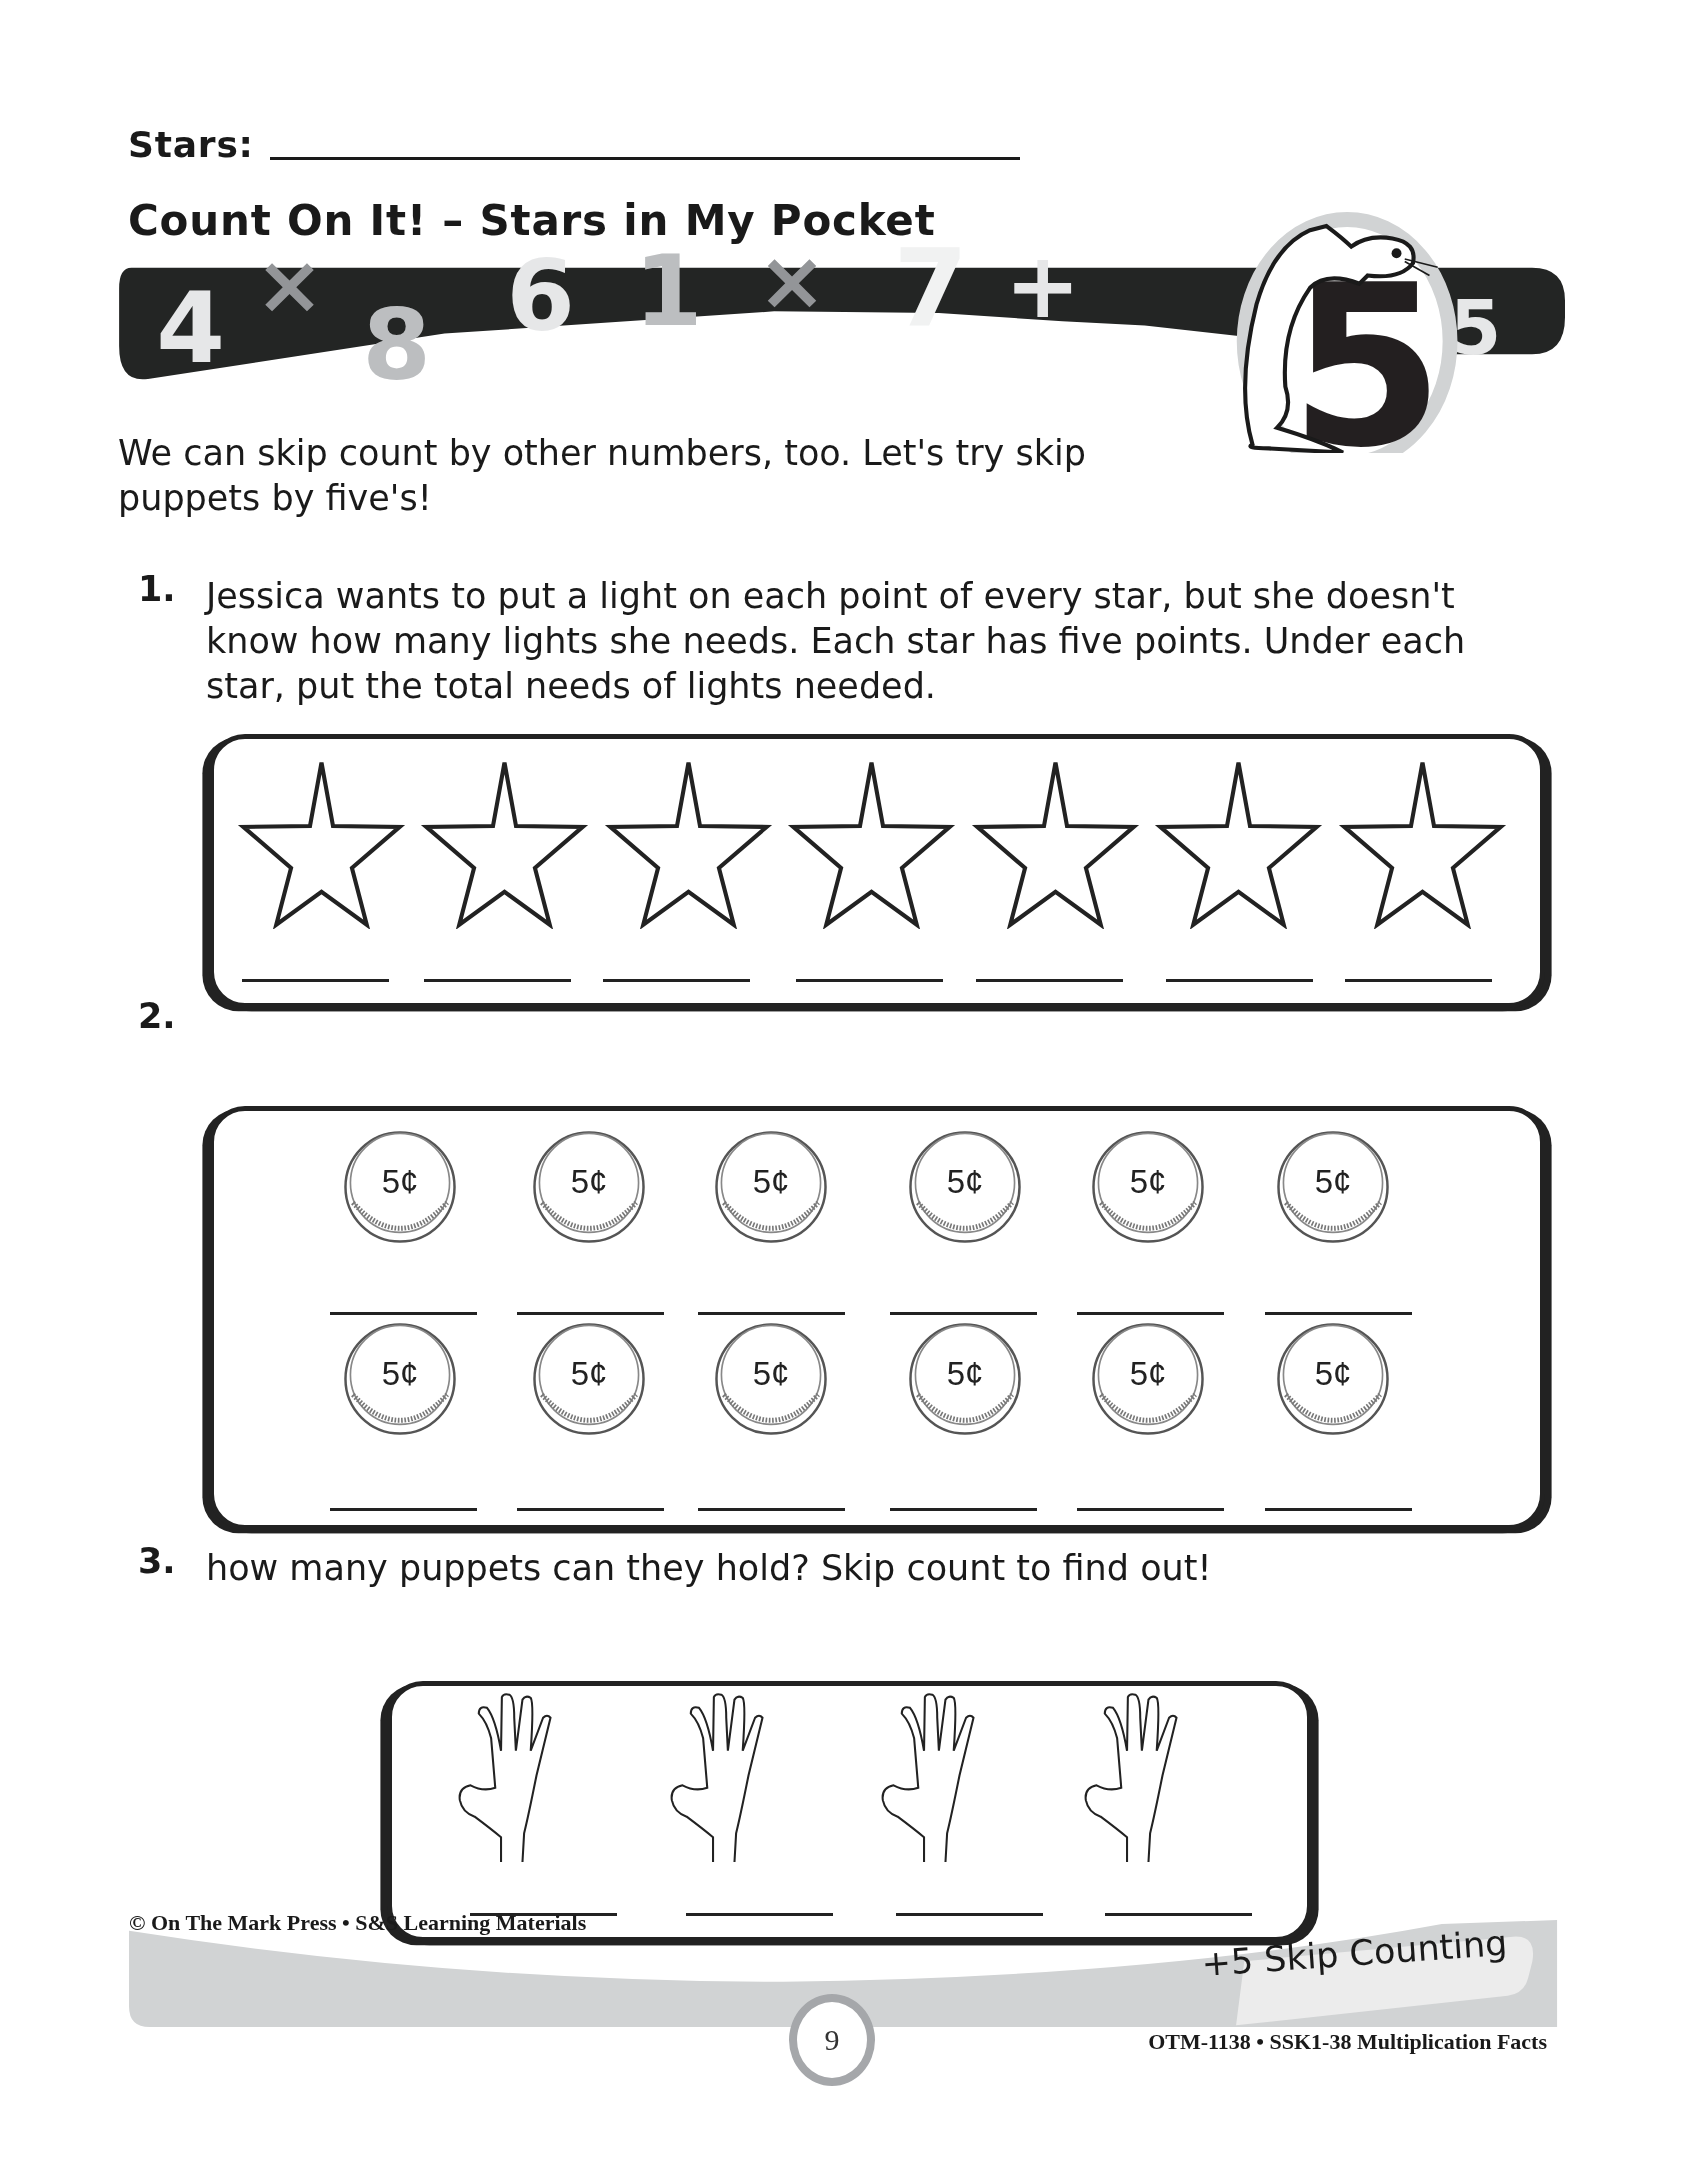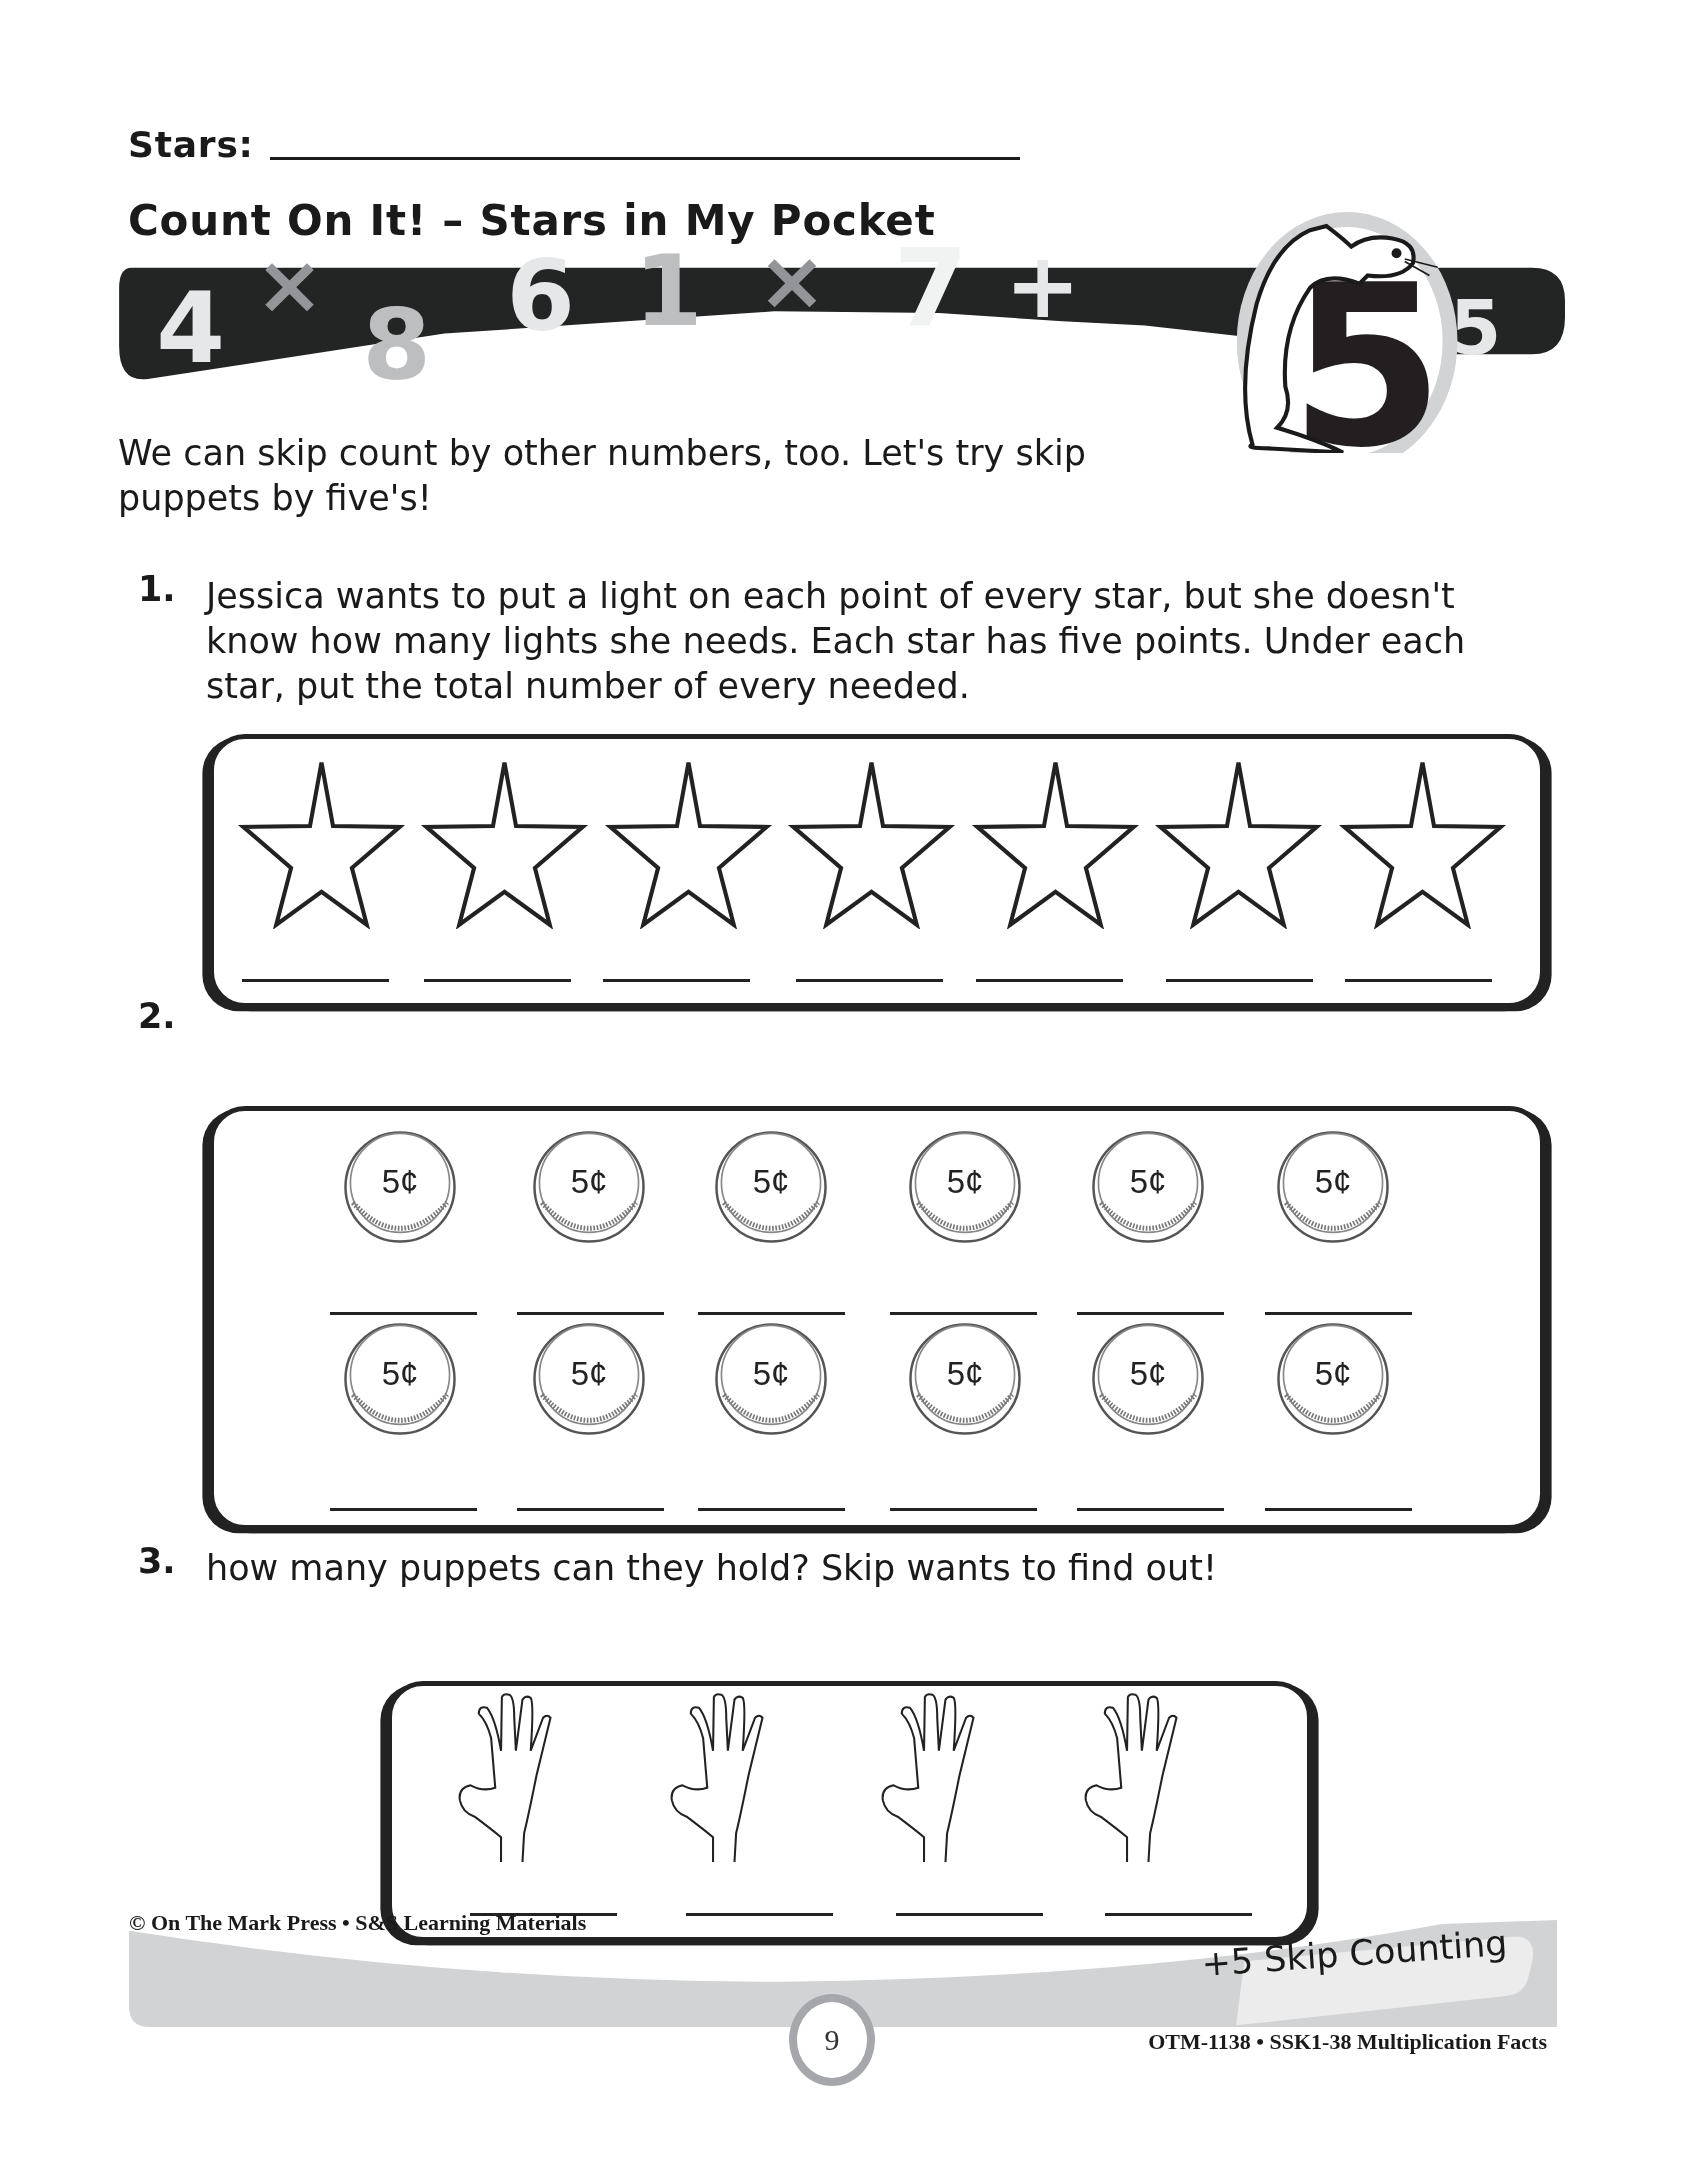--- a/index.html
+++ b/index.html
@@ -96,21 +96,21 @@
 <div class="abs intro">
   <div>We can skip count by other numbers, too.  Let's try skip</div>
   <div>puppets by five's!</div>
 </div>
 
 <div class="abs q q1">
   <span class="q-num">1.</span>
   <div class="q-text">
     <div>Jessica wants to put a light on each point of every star, but she doesn't</div>
     <div>know how many lights she needs.  Each star has five points.  Under each</div>
-    <div>star, put the total number of every needed.</div>
+    <div>star, put the total needs of lights needed.</div>
   </div>
 </div>
 
 <div class="box box1">
   <div class="stars-row">
     <svg class="star" viewBox="0 0 220 210">
         <polygon points="110,10 135,110 225,112 155,175 180,290 110,210 40,290 65,175 -5,112 85,110" transform="scale(0.95) translate(6,0)" fill="#fff" stroke="#222" stroke-width="5" style="display:none"></polygon>
         <polygon points="110,8 124,85 205,86 147,136 165,205 110,165 55,205 73,136 15,86 96,85" fill="#fff" stroke="#222" stroke-width="5"></polygon>
       </svg>
     <svg class="star" viewBox="0 0 220 210">
@@ -256,21 +256,21 @@
   <div class="answer-line" style="left:303px;top:397px;width:147px;"></div>
   <div class="answer-line" style="left:484px;top:397px;width:147px;"></div>
   <div class="answer-line" style="left:676px;top:397px;width:147px;"></div>
   <div class="answer-line" style="left:863px;top:397px;width:147px;"></div>
   <div class="answer-line" style="left:1051px;top:397px;width:147px;"></div>
 </div>
 
 <div class="abs q q3">
   <span class="q-num">3.</span>
   <div class="q-text">
-    <div>how many puppets can they hold?  Skip wants to find out!</div>
+    <div>how many puppets can they hold?  Skip count to find out!</div>
   </div>
 </div>
 
 <div class="box box3">
   <svg class="hand" style="left:66px;top:6.6px;" viewBox="0 0 150 205">
     <path d="M52 205 L52 175 Q40 165 20 150 Q5 145 2 130 Q0 115 15 112 Q30 120 45 115 L40 55 Q35 35 25 25 Q25 15 35 18 Q45 30 52 70 L53 5 Q55 0 62 2 Q68 5 68 30 L70 70 L78 8 Q82 2 88 6 Q92 12 88 70 L103 30 Q108 25 112 30 L95 100 Q85 150 80 170 L78 205" fill="#fff" stroke="#222" stroke-width="2.5"></path>
   </svg>
   <svg class="hand" style="left:278px;top:6.6px;" viewBox="0 0 150 205">
     <path d="M52 205 L52 175 Q40 165 20 150 Q5 145 2 130 Q0 115 15 112 Q30 120 45 115 L40 55 Q35 35 25 25 Q25 15 35 18 Q45 30 52 70 L53 5 Q55 0 62 2 Q68 5 68 30 L70 70 L78 8 Q82 2 88 6 Q92 12 88 70 L103 30 Q108 25 112 30 L95 100 Q85 150 80 170 L78 205" fill="#fff" stroke="#222" stroke-width="2.5"></path>
   </svg>

